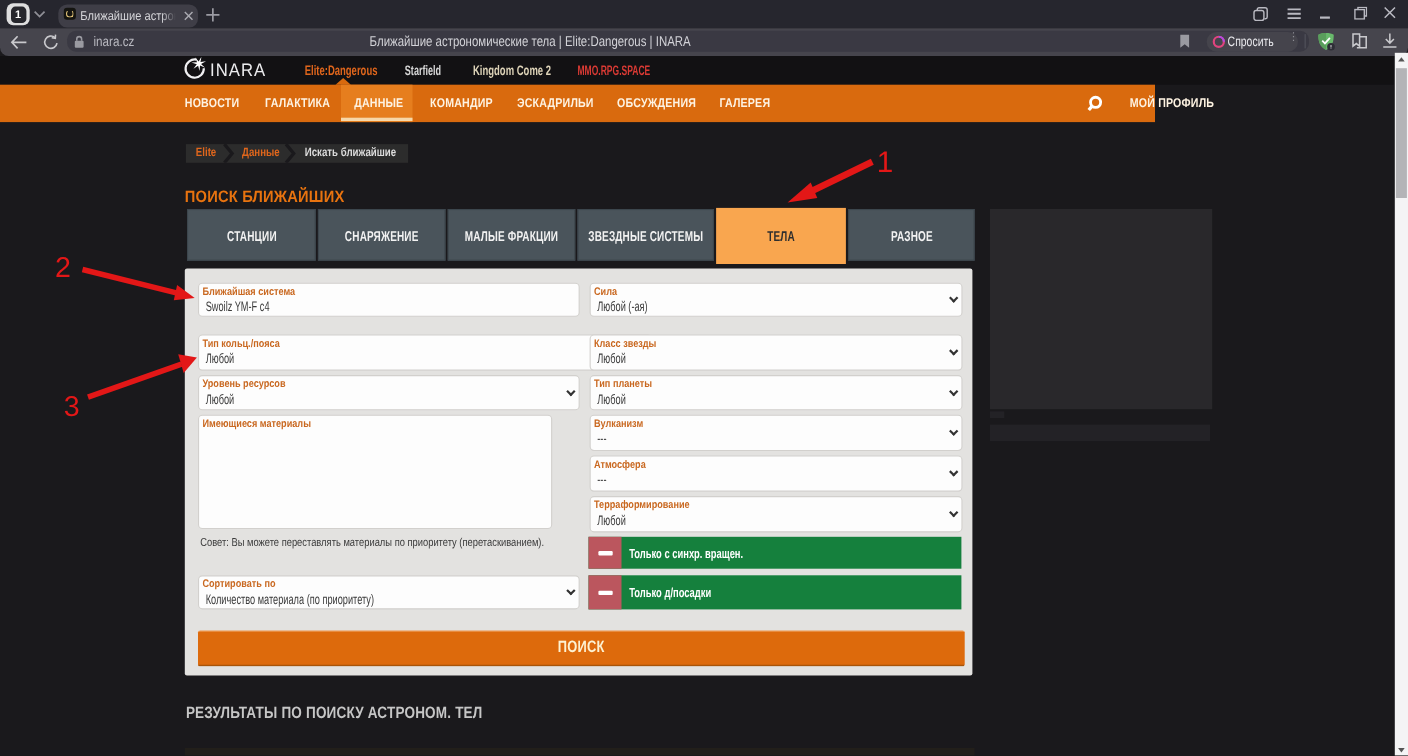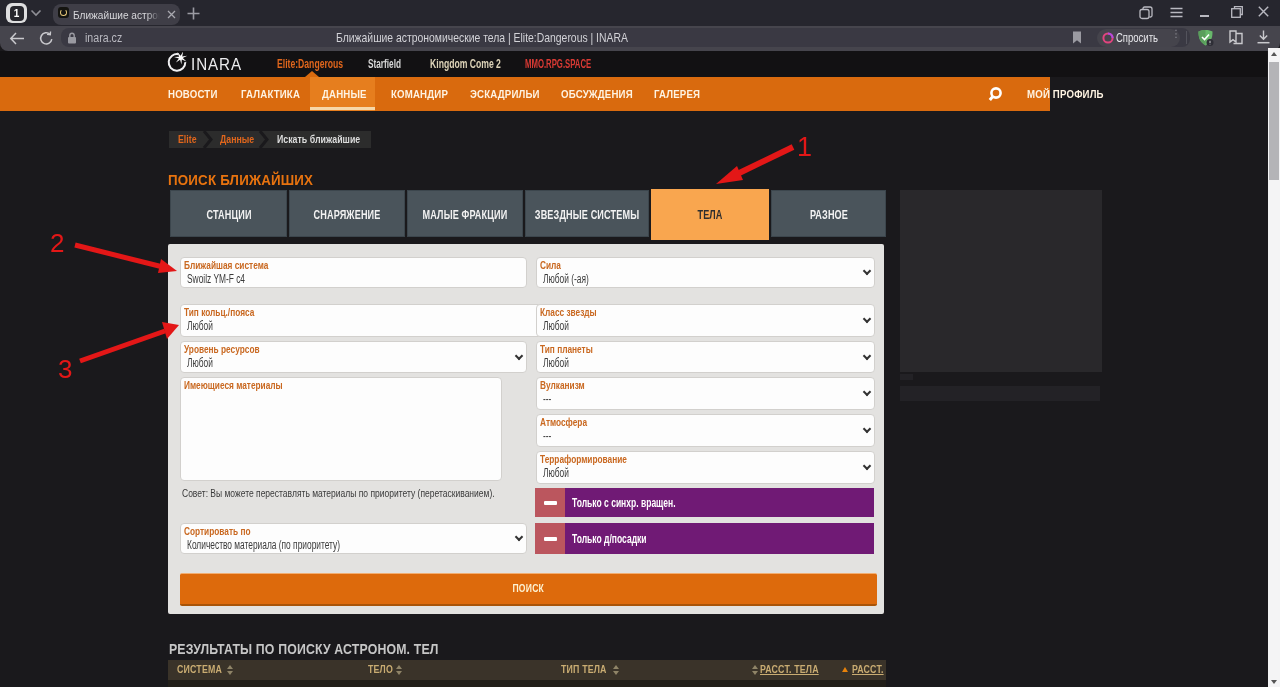--- a/index.html
+++ b/index.html
@@ -33,21 +33,21 @@
   .stab { position:absolute; top:190px; height:47px; background:#4a545b; border:1px solid #3c464d; color:#f2f2f2; font-size:13px; font-weight:bold; text-align:left; line-height:48px; letter-spacing:0.2px; white-space:nowrap; }
   .stab span { display:inline-block; position:relative; left:50%; transform:scaleX(0.70) translateX(-50%); transform-origin:0 50%; }
   .stab.active { top:189px; height:51px; background:#f9a64f; border:none; color:#2e2e2e; line-height:52px; }
 
   
   #formbox { left:168px; top:244px; width:716px; height:370px; background:#e3e2e0; border-radius:2px; }
   .field { position:absolute; background:#fdfdfd; border:1px solid #d2d0cd; border-radius:4px; }
   .flabel { position:absolute; left:3px; top:3px; font-size:10px; line-height:1; font-weight:bold; color:#c96820; transform:scaleX(0.83); transform-origin:0 0; white-space:nowrap; }
   .fvalue { position:absolute; left:6px; top:15px; font-size:12.5px; line-height:1; color:#3a3a3a; transform:scaleX(0.67); transform-origin:0 0; white-space:nowrap; }
   .chev { position:absolute; right:4px; top:50%; width:6px; height:6px; margin-top:-4.5px; border-right:2px solid #333; border-bottom:2px solid #333; transform:rotate(45deg); }
-  .toggle { position:absolute; background:#701a75;text-align:right; }
+  .toggle { position:absolute; background:#15803d;text-align:right; }
   .tgsq { position:absolute; left:0; top:0; width:30px; height:100%; background:#bb565e; }
   .tgminus { position:absolute; left:9px; top:50%; margin-top:-2px; width:13px; height:4px; background:#fff; border-radius:1px; }
   .tgtext { position:absolute; left:37px; top:0; height:100%; display:flex; align-items:center; color:#fff; font-size:12px; font-weight:bold; transform:scaleX(0.71); transform-origin:0 50%; white-space:nowrap; }
 
   
   #resheader { left:168px; top:660px; width:718px; height:20px; background:#3a3329; }
   .sort { position:absolute; top:5px; width:7px; height:10px; }
   .sort:before { content:""; position:absolute; left:0; top:0; border-left:3.5px solid transparent; border-right:3.5px solid transparent; border-bottom:4px solid #8f8468; }
   .sort:after { content:""; position:absolute; left:0; bottom:0; border-left:3.5px solid transparent; border-right:3.5px solid transparent; border-top:4px solid #8f8468; }
   .sortup { position:absolute; top:7px; width:7px; height:6px; }
@@ -261,39 +261,27 @@
       </div>
       <div class="tgtext">Только с синхр. вращен.</div>
   </div>
   <div class="toggle abs" style="left:535px;top:523px;width:339px;height:31px">
     <div class="tgsq">
         <div class="tgminus"></div>
       </div>
       <div class="tgtext">Только д/посадки</div>
   </div>
 
-  <div class="abs" style="left:180px;top:573px;width:697px;height:33px;background:#dd6a0c;border-top:1px solid #f2ae72;border-bottom:2px solid #a85408;border-radius:2px;color:#fdf2d2;font-size:11px;font-weight:bold;text-align:center;line-height:29px;letter-spacing:0.3px"><span style="display:inline-block;transform:scaleX(0.78)">ПОИСК</span></div>
+  <div class="abs" style="left:180px;top:573px;width:697px;height:33px;background:#dd6a0c;border-top:1px solid #f2ae72;border-bottom:2px solid #a85408;border-radius:2px;color:#fdf2d2;font-size:15px;font-weight:bold;text-align:center;line-height:29px;letter-spacing:0.3px"><span style="display:inline-block;transform:scaleX(0.78)">ПОИСК</span></div>
 
   <div id="sb1" class="abs"></div>
   <div id="sb2" class="abs"></div>
   <div class="abs" style="left:900px;top:374px;width:13px;height:6px;background:#232226"></div>
 
   <div class="abs" style="left:169px;top:640px;color:#c6c6c6;font-size:15px;font-weight:bold;letter-spacing:0.2px;transform:scaleX(0.82);transform-origin:0 0;white-space:nowrap">РЕЗУЛЬТАТЫ ПО ПОИСКУ АСТРОНОМ. ТЕЛ</div>
-  <div id="resheader" class="abs">
-    <div class="rcol" style="left:9px">СИСТЕМА</div>
-      <div class="sort" style="left:59px"></div>
-    <div class="rcol" style="left:200px">ТЕЛО</div>
-      <div class="sort" style="left:228px"></div>
-    <div class="rcol" style="left:393px">ТИП ТЕЛА</div>
-      <div class="sort" style="left:445px"></div>
-    <div class="sort" style="left:584px"></div>
-      <div class="rcol" style="left:592px"><span style="text-decoration:underline">РАССТ. ТЕЛА</span></div>
-    <div class="sortup" style="left:674px"></div>
-      <div class="rcol" style="left:684px"><span style="text-decoration:underline">РАССТ.</span></div>
-  </div>
   <div class="abs" style="left:168px;top:680px;width:718px;height:7px;background:#221f1a"></div>
 
   <div id="sbar" class="abs">
     <div class="thumb"></div>
     <div style="position:absolute;left:3px;top:4px;width:0;height:0;border-left:3.5px solid transparent;border-right:3.5px solid transparent;border-bottom:4px solid #555"></div>
     <div style="position:absolute;left:3px;bottom:3px;width:0;height:0;border-left:3.5px solid transparent;border-right:3.5px solid transparent;border-top:4px solid #555"></div>
   </div>
 
   <svg class="abs" style="left:0;top:0;width:1280px;height:687px;pointer-events:none" viewBox="0 0 1280 687">
     <path d="M793 147 L731 177" stroke="#e31717" stroke-width="6" fill="none"></path>

